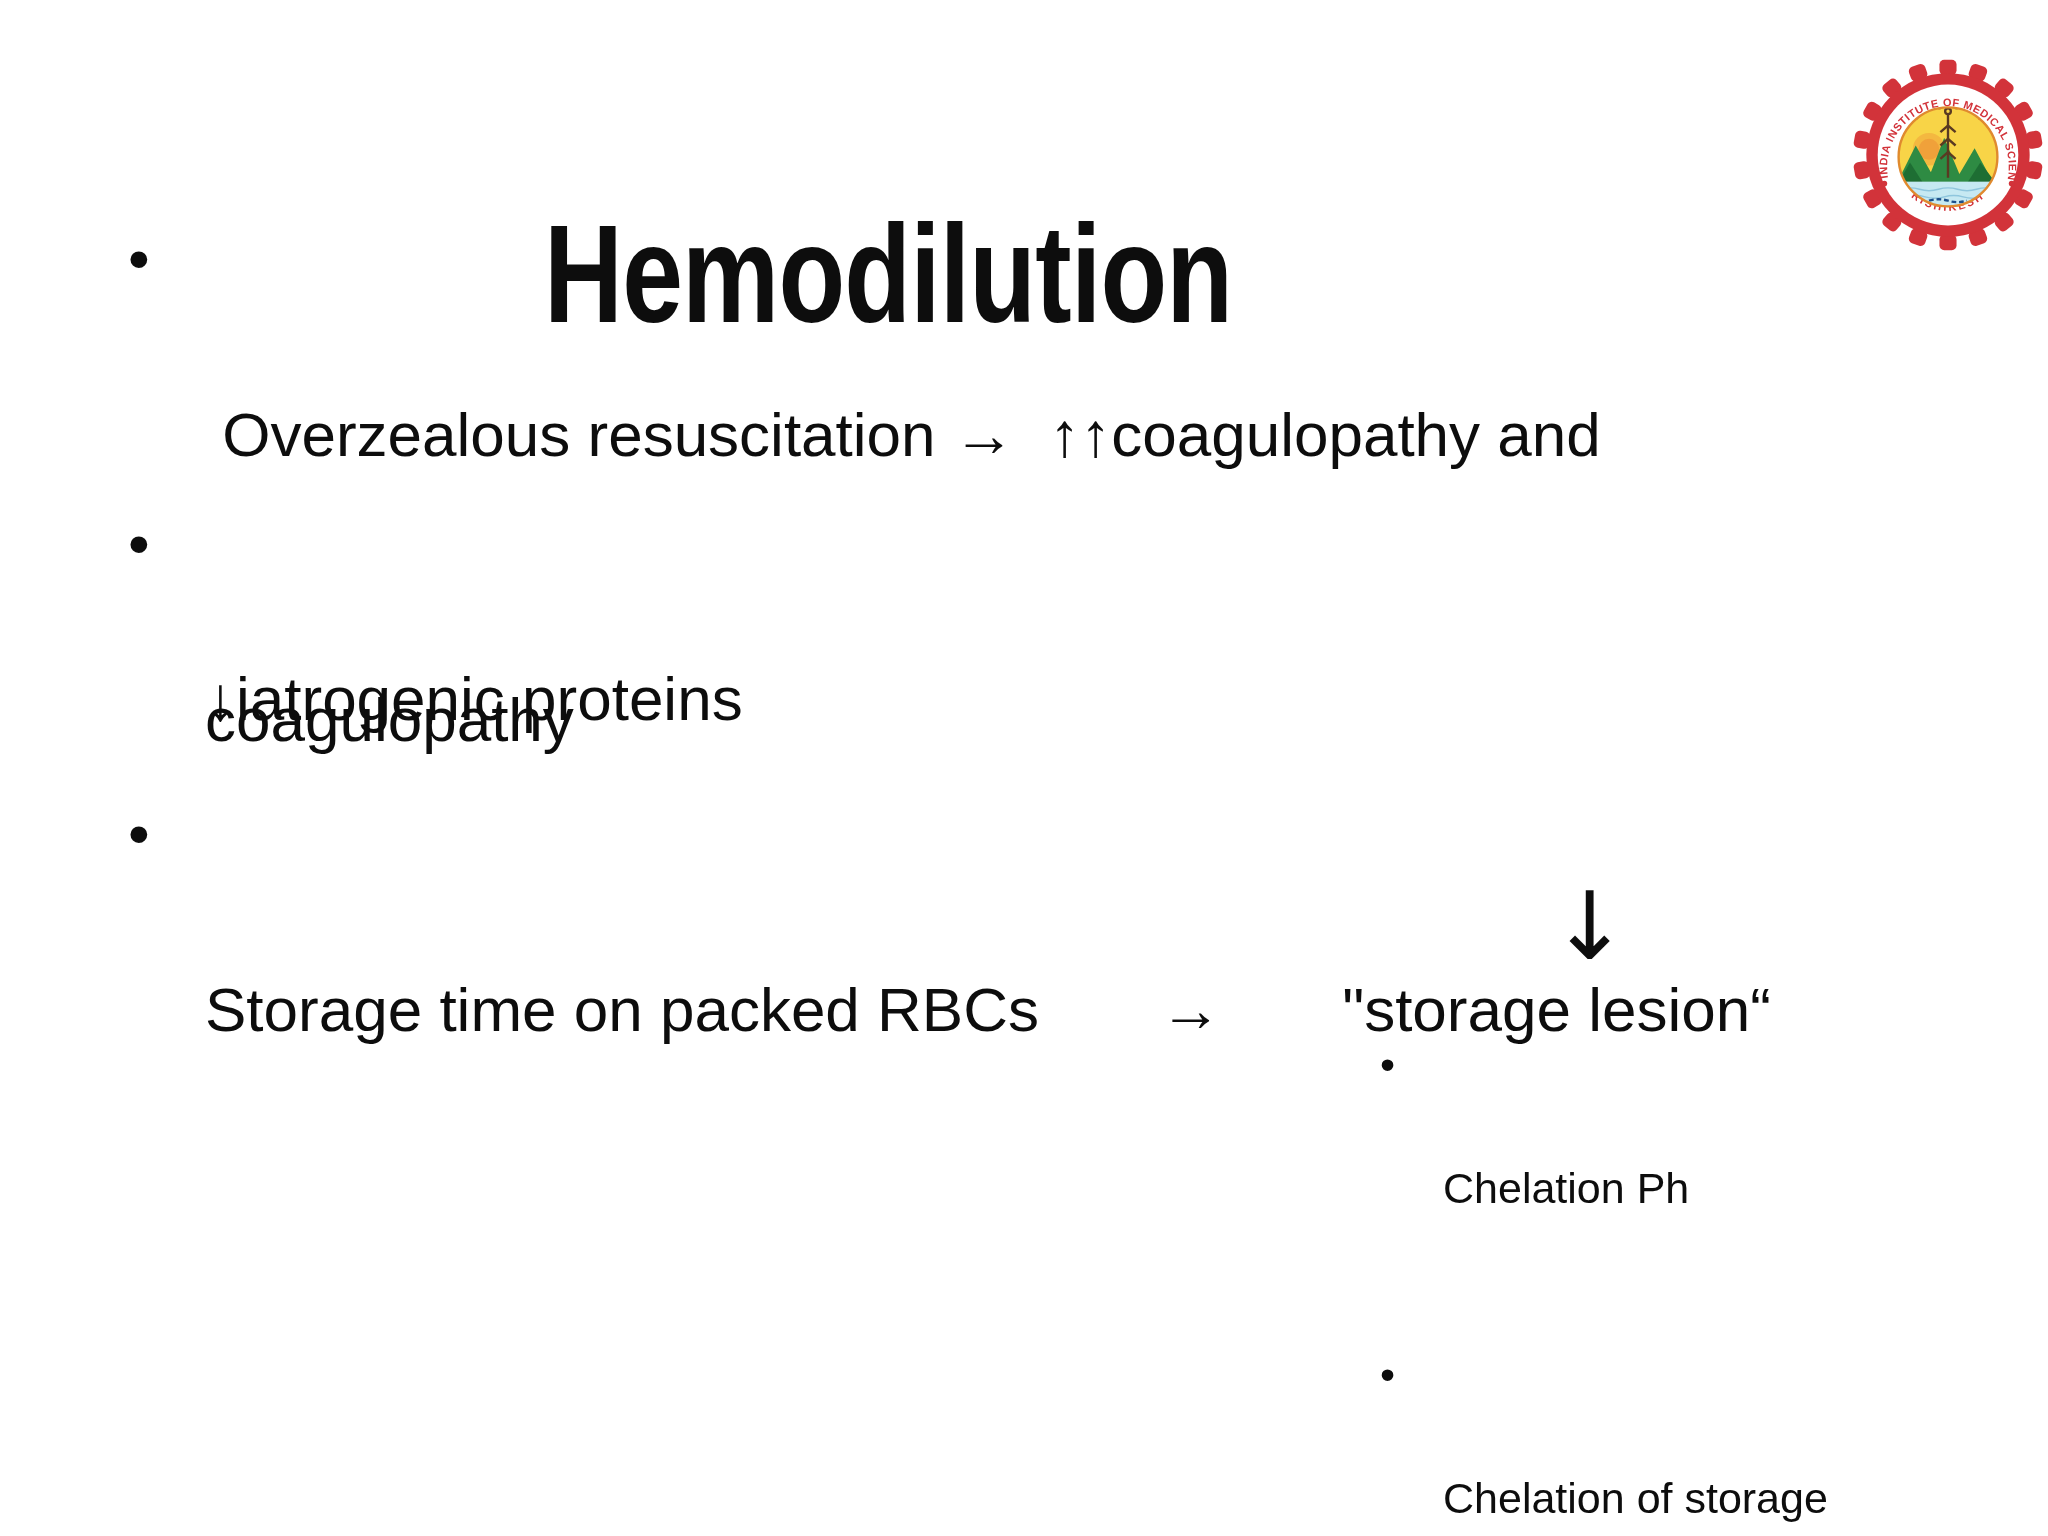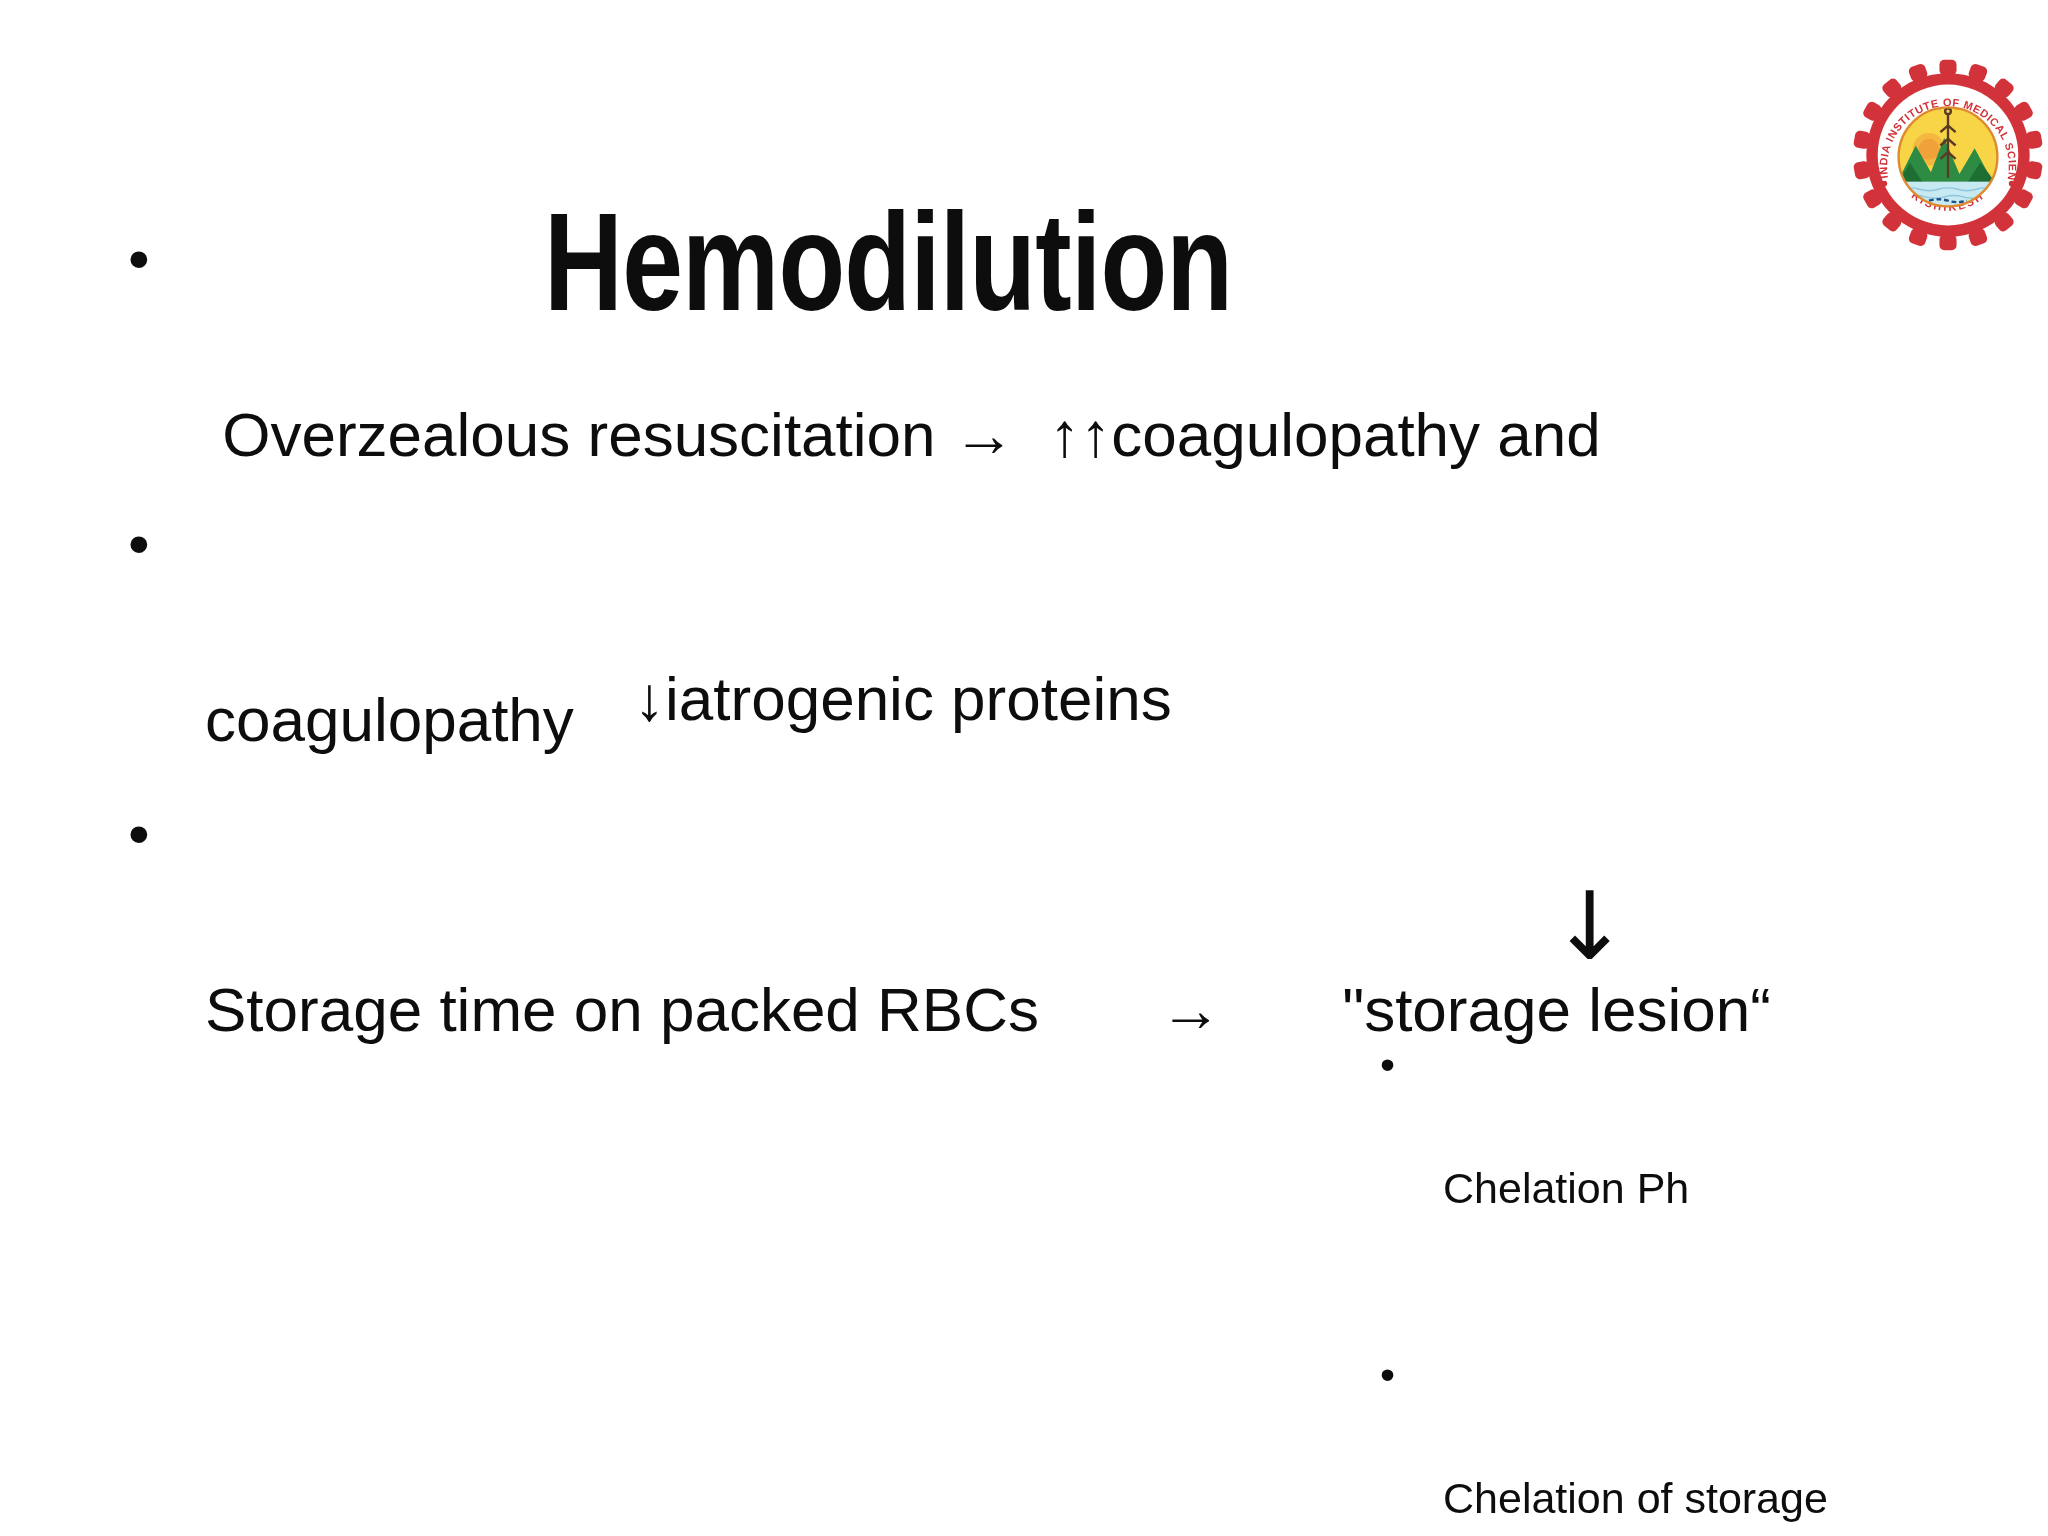--- a/index.html
+++ b/index.html
@@ -2,31 +2,31 @@
 <html><head>
 <meta charset="utf-8">
 <style>
   html,body{margin:0;padding:0;background:#888;}
   .slide{
     position:relative; width:2048px; height:1536px; background:#ffffff;
     font-family:"Liberation Sans", sans-serif; color:#0d0d0d; overflow:hidden;
   }
   
   .title-wrap{
-    position:absolute; top:52px; left:0; width:1621px; text-align:center;
+    position:absolute; top:64px; left:0; width:1621px; text-align:center;
     font-size:140px; font-weight:bold; line-height:1; white-space:pre;
   }
   .title-squeeze{display:inline-block; transform:scaleX(0.78); transform-origin:50% 50%; letter-spacing:-1px;}
   
   .bullet{
     position:absolute; left:118px; display:flex; align-items:flex-start;
     font-size:62px; line-height:88px; white-space:pre-wrap;
   }
   .bullet .marker{flex:none; width:87px; padding-left:10px; box-sizing:border-box;}
-  .bullet .btext{flex:none; max-width:1700px;text-align:center;}
+  .bullet .btext{flex:none; max-width:1700px;}
   .b1{top:215px;}
   .b2{top:500px;}
   .b3{top:790px;}
   
   .big-arrow{
     position:absolute; left:1538px; top:880px; width:104px; text-align:center;
     font-size:94px; line-height:1; font-family:"DejaVu Sans","Liberation Sans",sans-serif;
   }
   
   .sublist{position:absolute; left:1372px; top:1033px;}

